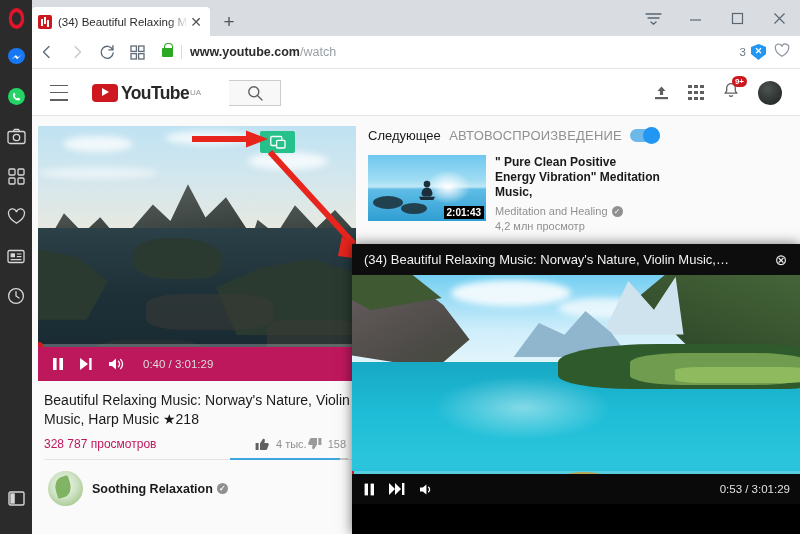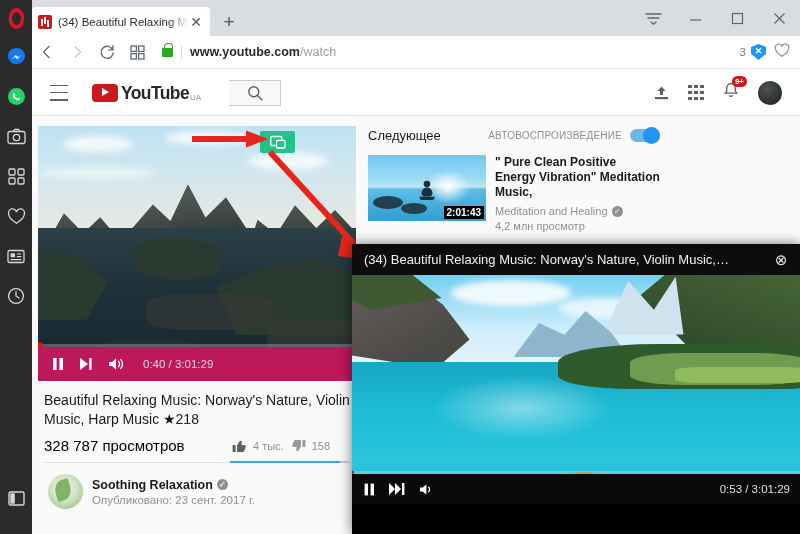--- a/index.html
+++ b/index.html
@@ -103,21 +103,21 @@
     position: absolute; left: 32px; top: 70px; width: 768px; height: 464px;
     background: #fafafa; overflow: hidden;
   }
   .yt-header {
     height: 46px; background: #fff; border-bottom: 1px solid #e2e2e2;
     display: flex; align-items: center; padding: 0 12px;
   }
   .hamburger { width: 26px; height: 16px; display: flex; flex-direction: column;
                justify-content: space-between; margin: 0 16px 0 6px; cursor: pointer; }
   .hamburger span { display: block; height: 1.6px; background: #606060; width: 18px; }
-  .yt-logo { display: flex; align-items: flex-end; cursor: pointer; }
+  .yt-logo { display: flex; align-items: center; cursor: pointer; }
   .yt-play {
     width: 26px; height: 18px; background: #cc181e; border-radius: 4px;
     position: relative; margin-right: 3px;
   }
   .yt-play::after {
     content: ""; position: absolute; left: 10px; top: 4.6px;
     border-left: 7px solid #fff; border-top: 4.6px solid transparent;
     border-bottom: 4.6px solid transparent;
   }
   .yt-word { font-size: 17.5px; font-weight: 700; color: #282828; letter-spacing: -0.6px;
@@ -196,22 +196,22 @@
   .meta { padding: 10px 4px 0 6px; }
   .vid-title {
     font-size: 14px; color: #1a1a1a; line-height: 19px; max-height: 38px; overflow: hidden;
     white-space: nowrap;
   }
   .vid-title .line2 { display: block; }
   .stats-row {
     display: flex; align-items: center; margin-top: 8px;
     border-bottom: 1px solid #e2e2e2; padding-bottom: 8px; position: relative;
   }
-  .views { font-size: 15px; color: #000000; }
-  .likes { margin-left: auto; display: flex; align-items: flex-end; gap: 7px; padding-right: 22px; }
+  .views { font-size: 12px; color: #be185d; }
+  .likes { margin-left: auto; display: flex; align-items: flex-end; padding-right: 6px; }
   .like-item { display: flex; align-items: center; gap: 6px; cursor: pointer; }
   .like-count { font-size: 11px; color: #909090; }
   .ratebar { position: absolute; right: 4px; bottom: -1px; width: 118px; height: 2px; background: #c8c8c8; }
   .ratebar i { display: block; height: 2px; width: 93%; background: #3ea6e0; }
   .channel-row { display: flex; align-items: center; padding: 11px 0 0 4px; gap: 9px; }
   .ch-avatar {
     width: 35px; height: 35px; border-radius: 50%;
     background: radial-gradient(circle at 45% 40%, #f2f7ef 0%, #cfe3c5 45%, #8dba6e 100%);
     position: relative; overflow: hidden; flex: 0 0 auto;
   }
@@ -224,21 +224,21 @@
   .verified {
     width: 11px; height: 11px; border-radius: 50%; background: #909090;
     color: #fff; font-size: 8px; line-height: 11px; text-align: center;
   }
 
   
   .col-side { width: 292px; margin-left: 12px; padding-top: 2px; }
   .side-head { display: flex; align-items: center; }
   .side-title { font-size: 13px; color: #1a1a1a; }
   .autoplay-wrap { margin-left: auto; display: flex; align-items: center; gap: 8px; }
-  .autoplay-label { font-size: 10px; color: #909090; letter-spacing: .2px; }
+  .autoplay-label { font-size: 13px; color: #909090; letter-spacing: .2px; }
   .toggle {
     width: 30px; height: 13px; border-radius: 7px; background: #6cb8e8; position: relative; cursor: pointer;
   }
   .toggle::after {
     content: ""; position: absolute; right: 0; top: -2px; width: 17px; height: 17px;
     border-radius: 50%; background: #2196f3;
   }
   .next-item { display: flex; margin-top: 12px; gap: 9px; cursor: pointer; }
   .thumb {
     width: 118px; height: 66px; position: relative; overflow: hidden; flex: 0 0 auto;
@@ -582,21 +582,20 @@
               </div>
           </div>
 
           <div class="channel-row">
             <div class="ch-avatar"></div>
             <div>
               <div class="ch-name">
                 <span>Soothing Relaxation</span>
                 <span class="verified">✓</span>
               </div>
-              <div class="ch-date">Опубликовано: 23 сент. 2017 г.</div>
             </div>
           </div>
         </div>
       </div>
 
       <div class="col-side">
         <div class="side-head">
           <div class="side-title">Следующее</div>
           <div class="autoplay-wrap">
             <div class="autoplay-label">АВТОВОСПРОИЗВЕДЕНИЕ</div>

